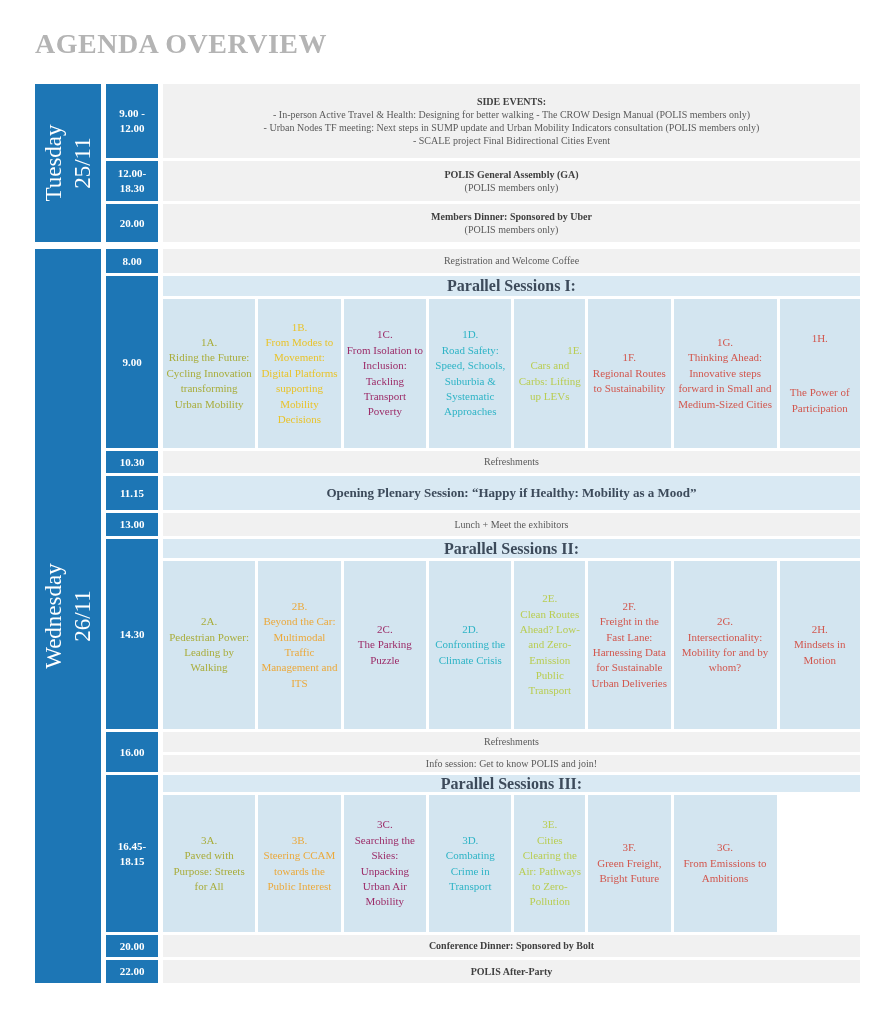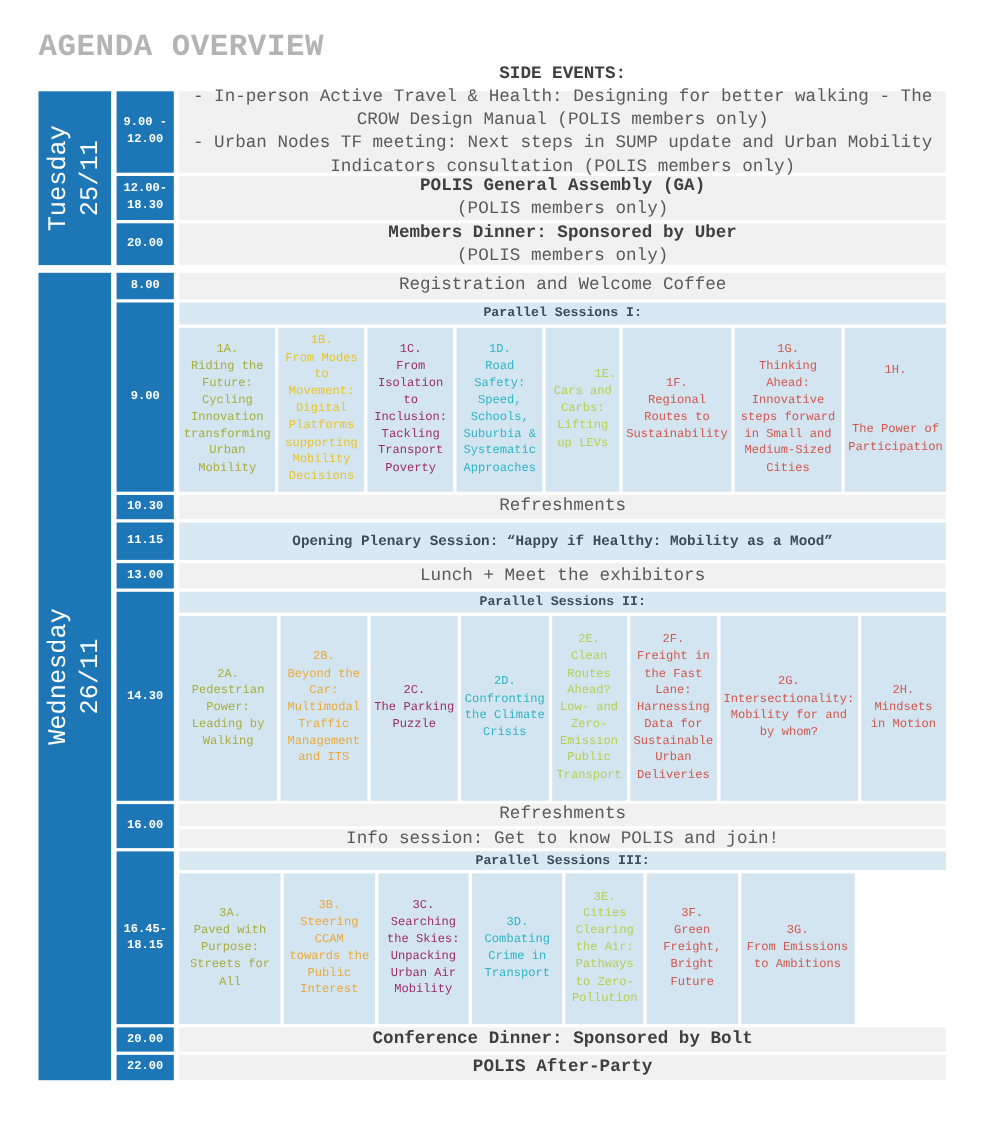--- a/index.html
+++ b/index.html
@@ -1,18 +1,18 @@
 <!DOCTYPE html>
 <html style="--blue: #1d76b5; --title_gray: #b4b4b4; --row_gray: #f1f1f1; --row_blue: #d9e9f3; --cell_blue: #d3e5f0; --text_dark: #3f3f3f; --text_gray: #5a5a5a; --text_slate: #3c4a5a;"><head>
 <meta charset="utf-8">
 <style>
   html,body { margin:0; padding:0; background:#ffffff; }
   .page {
     width:892px; height:996px; background:#fff; position:relative;
-    font-family:Liberation Mono, monospace; overflow:hidden;
+    font-family:Liberation Serif, serif; overflow:hidden;
     padding:28px 0 0 35px; box-sizing:border-box;
   }
   .title {
     margin:0 0 24px 0; font-size:28px; font-weight:700;
     color:var(--title_gray,#b4b4b4); letter-spacing:0.5px;
   }
 
   .tue-grid, .wed-grid {
     width:825px; display:grid;
     grid-template-columns:66px 52px 1fr;
@@ -29,26 +29,26 @@
   .time-cell {
     grid-column:2; background:var(--blue,#1d76b5); color:#fff;
     display:flex; flex-direction:column; align-items:center; justify-content:center;
     font-size:11px; font-weight:700; line-height:1.35; text-align:center;
   }
   .time-cell span { display:block; }
 
   .content-cell {
     grid-column:3; display:flex; flex-direction:column;
     align-items:center; justify-content:center; text-align:center;
-    font-size:16px; line-height:1.32; color:var(--text_gray,#5a5a5a); padding:2px 8px; box-sizing:border-box;
+    font-size:10px; line-height:1.32; color:var(--text_gray,#5a5a5a); padding:2px 8px; box-sizing:border-box;
   }
   .gray  { background:var(--row_gray,#f1f1f1); }
   .lblue { background:var(--row_blue,#d9e9f3); }
   .bold-head { font-weight:700; color:var(--text_dark,#3f3f3f); }
-  .slate-head { font-weight:700; color:var(--text_slate,#3c4a5a); font-size:12px; }
+  .slate-head { font-weight:700; color:var(--text_slate,#3c4a5a); font-size:16px; }
   .plenary-text { font-weight:700; color:var(--text_slate,#3c4a5a); font-size:13px; }
 
   .sgrid {
     grid-column:3; display:grid; gap:0 3px;
     grid-template-columns:94fr 84fr 84fr 84fr 72fr 84fr 105fr 82fr;
   }
   .scell {
     background:var(--cell_blue,#d3e5f0);
     display:flex; flex-direction:column; align-items:center; justify-content:center;
     text-align:center; font-size:11px; line-height:1.4; padding:4px 3px; box-sizing:border-box;

